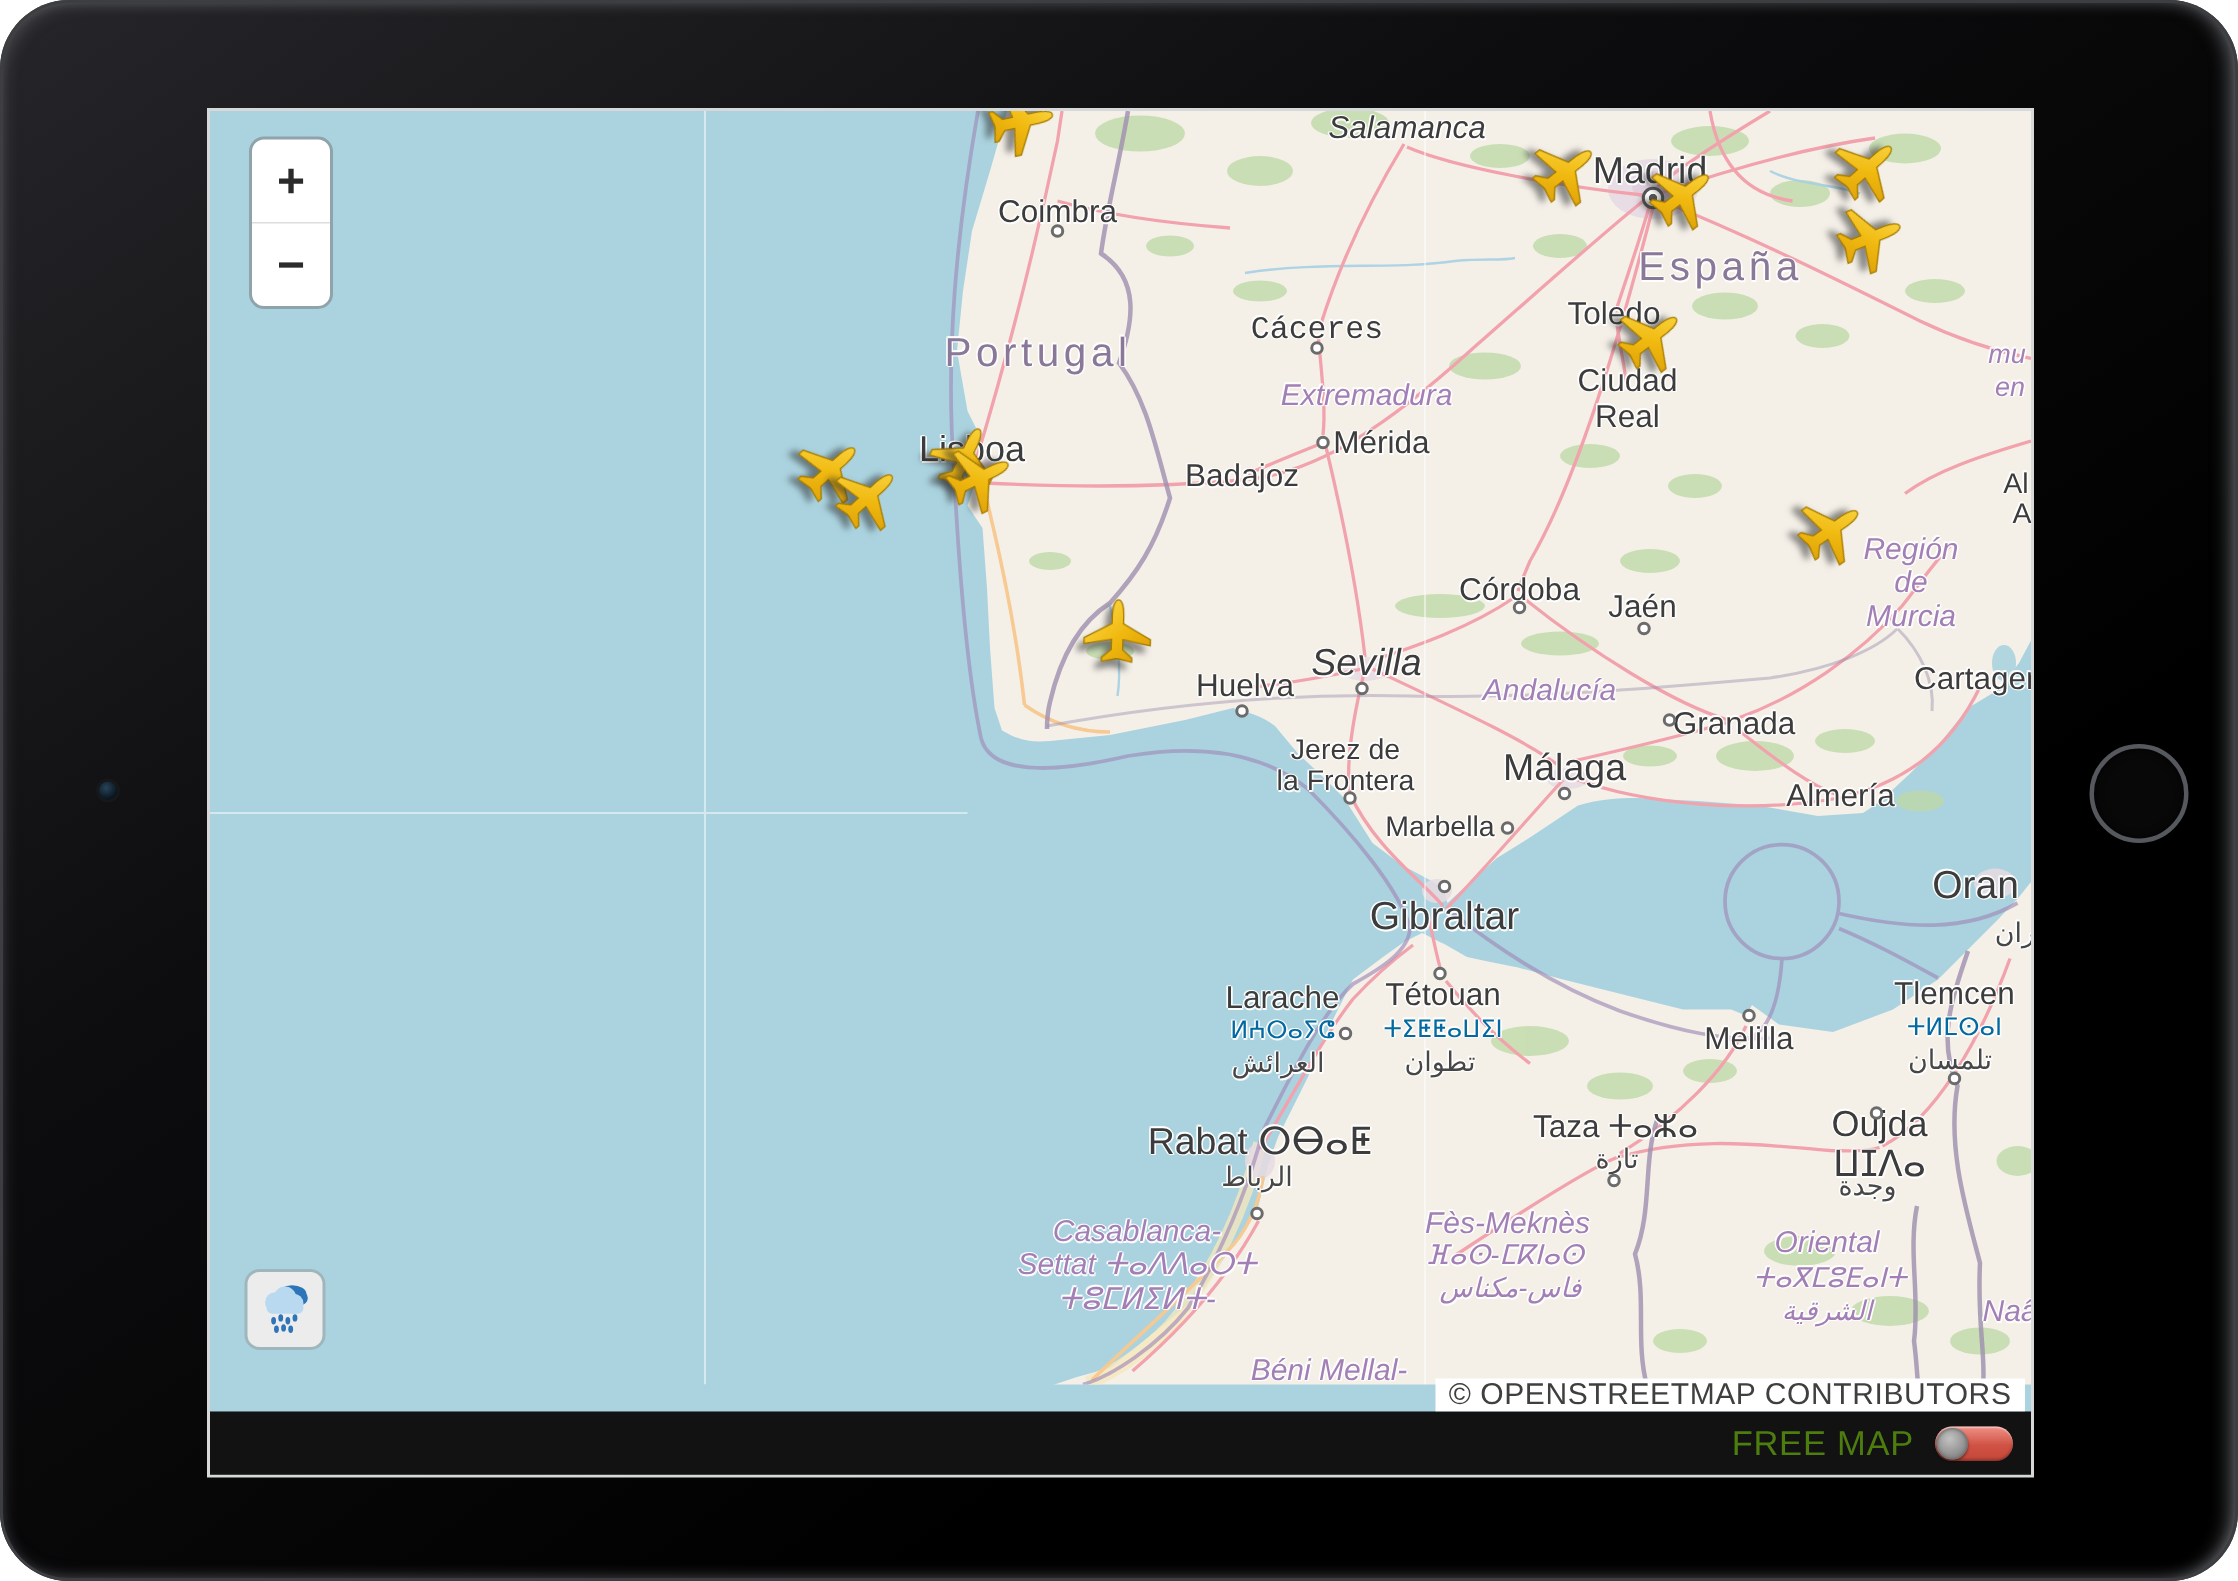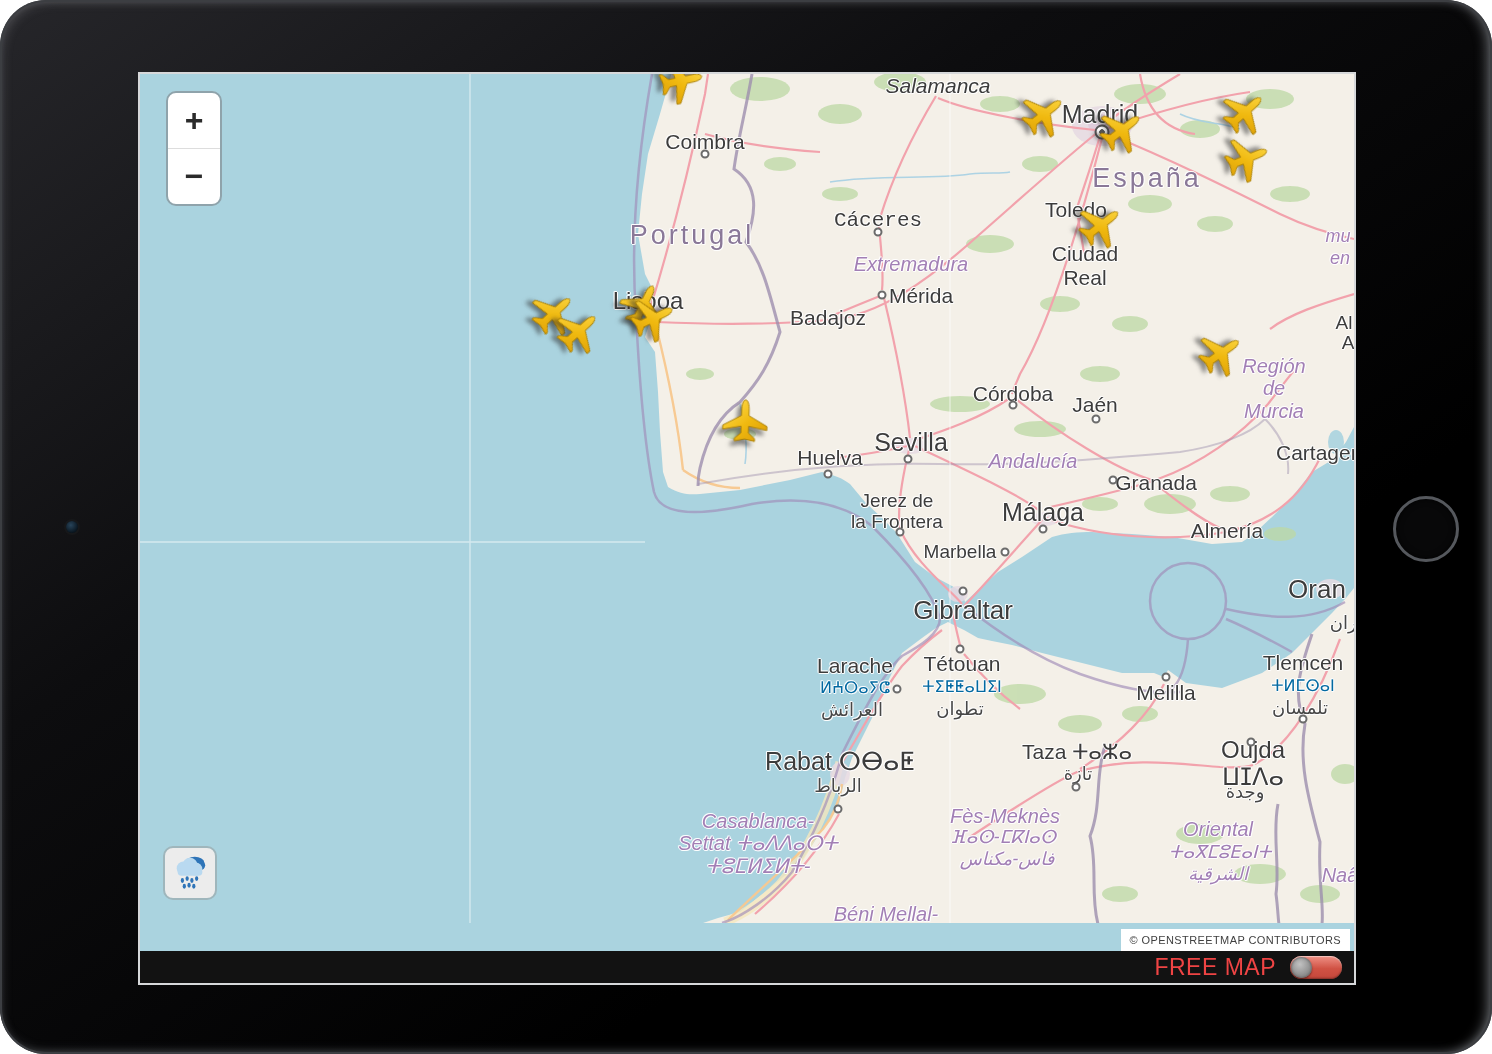--- a/index.html
+++ b/index.html
@@ -15,21 +15,21 @@
     background:radial-gradient(circle at 40% 35%,#28445a,#0a1620 70%);
     box-shadow:0 0 0 2px #17181a;}
   .home-button{position:absolute;left:1393px;top:496px;width:60px;height:60px;border-radius:50%;
     border:3px solid #55585d;background:rgba(20,20,22,.4);
     box-shadow:inset 0 0 6px rgba(0,0,0,.8);}
   
   .screen{position:absolute;left:138px;top:72px;width:1218px;height:913px;background:#000;
     border:2px solid #d6d8da;box-sizing:border-box;display:flex;flex-direction:column;}
   .status-bar{height:27px;background:#101010;color:#f3f3f3;font-size:20px;line-height:27px;
     text-align:center;letter-spacing:.2px;flex:none;}
-  .bottom-bar{height:32px;background:#121212;color:#ef4444;display:flex;align-items:center;
+  .bottom-bar{height:42px;background:#121212;color:#4d7c0f;display:flex;align-items:center;
     justify-content:flex-end;gap:14px;padding-right:12px;box-sizing:border-box;flex:none;}
   .bottom-bar .free-map-label{font-size:23px;letter-spacing:.5px;}
   .toggle{position:relative;width:52px;height:23px;border-radius:12px;
     background:linear-gradient(180deg,#ef9186 0%,#d05244 55%,#c4473b 100%);
     box-shadow:inset 0 1px 1px rgba(255,255,255,.5),inset 0 -1px 2px rgba(0,0,0,.35);}
   .toggle .knob{position:absolute;left:1px;top:1px;width:21px;height:21px;border-radius:50%;
     background:radial-gradient(circle at 42% 35%,#c2c2c2,#909090 60%,#7b7b7b);
     box-shadow:0 1px 2px rgba(0,0,0,.5),inset 0 0 2px 1px rgba(90,90,90,.6);}
   
   .map{position:relative;flex:1;background:#aad3df;overflow:hidden;}
@@ -59,21 +59,21 @@
   .zoomctl .zbtn:first-child{border-bottom:1px solid #ddd;}
   .layers{position:absolute;right:26px;top:98px;width:120px;z-index:20;display:flex;
     flex-direction:column;gap:2px;}
   .layer-btn{height:47px;border-radius:10px;background:#4a90c6;border:1px solid #6aa8d6;
     color:#fff;font-size:24px;display:flex;align-items:center;justify-content:center;
     text-shadow:0 0 7px rgba(255,255,255,.95);box-sizing:border-box;cursor:pointer;}
   .weather-btn{position:absolute;left:23px;top:772px;width:54px;height:54px;z-index:20;
     background:#ececec;border:2px solid #9fb6bc;border-radius:10px;box-sizing:border-box;
     display:flex;align-items:center;justify-content:center;cursor:pointer;}
   .attribution{position:absolute;right:4px;bottom:0;height:22px;line-height:22px;z-index:15;
-    background:#fff;color:#3f3f3f;font-size:11px;padding:0 9px;letter-spacing:.4px;}
+    background:#fff;color:#3f3f3f;font-size:20px;padding:0 9px;letter-spacing:.4px;}
 </style>
 </head>
 <body>
 
 <svg width="0" height="0" style="position:absolute">
   <defs>
     <linearGradient id="goldg" x1="0" y1="0" x2="1" y2="1">
       <stop offset="0" stop-color="#ffe15a"></stop>
         <stop offset=".55" stop-color="#f0b90f"></stop>
       <stop offset="1" stop-color="#d99a08"></stop>
@@ -242,21 +242,21 @@
           <div class="map-label city" style="left: 738px; top: 147px; font-size: 21px; font-family: Liberation Mono, monospace;">Cáceres</div>
           <div class="map-label city" style="left: 945px; top: 192px; font-size: 21px;">Ciudad
 Real</div>
           <div class="map-label country" style="left: 552px; top: 161px;">Portugal</div>
           <div class="map-label region" style="left: 771px; top: 190px;">Extremadura</div>
           <div class="map-label city-lg" style="left: 508px; top: 227px; font-size: 24px;">Lisboa</div>
           <div class="map-label city" style="left: 781px; top: 222px; font-size: 21px;">Mérida</div>
           <div class="map-label city" style="left: 688px; top: 244px; font-size: 21px;">Badajoz</div>
           <div class="map-label city" style="left: 873px; top: 320px; font-size: 21px;">Córdoba</div>
           <div class="map-label city" style="left: 955px; top: 331px; font-size: 21px;">Jaén</div>
-          <div class="map-label city-lg" style="left: 771px; top: 368px;">Sevilla</div>
+          <div class="map-label city-lg" style="left: 771px; top: 368px; font-style: italic;">Sevilla</div>
           <div class="map-label city" style="left: 690px; top: 384px; font-size: 21px;">Huelva</div>
           <div class="map-label region" style="left: 893px; top: 387px;">Andalucía</div>
           <div class="map-label city" style="left: 1016px; top: 409px; font-size: 21px;">Granada</div>
           <div class="map-label city" style="left: 757px; top: 437px; font-size: 19px;">Jerez de
 la Frontera</div>
           <div class="map-label city-lg" style="left: 903px; top: 438px;">Málaga</div>
           <div class="map-label city" style="left: 1087px; top: 457px; font-size: 21px;">Almería</div>
           <div class="map-label city" style="left: 820px; top: 478px; font-size: 19px;">Marbella</div>
           <div class="map-label region" style="left: 1134px; top: 315px;">Región de
 Murcia</div>

